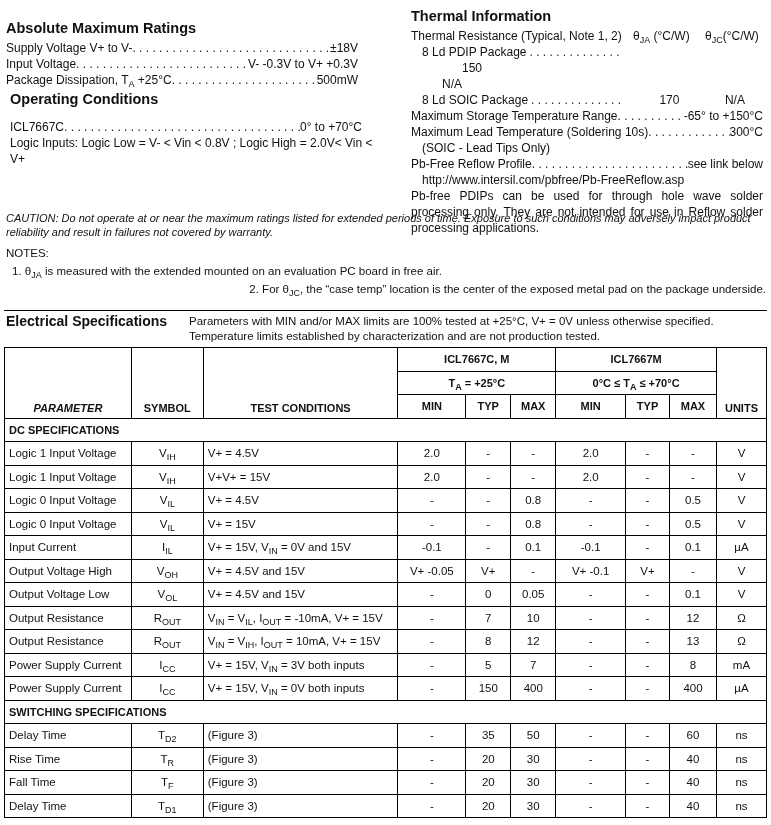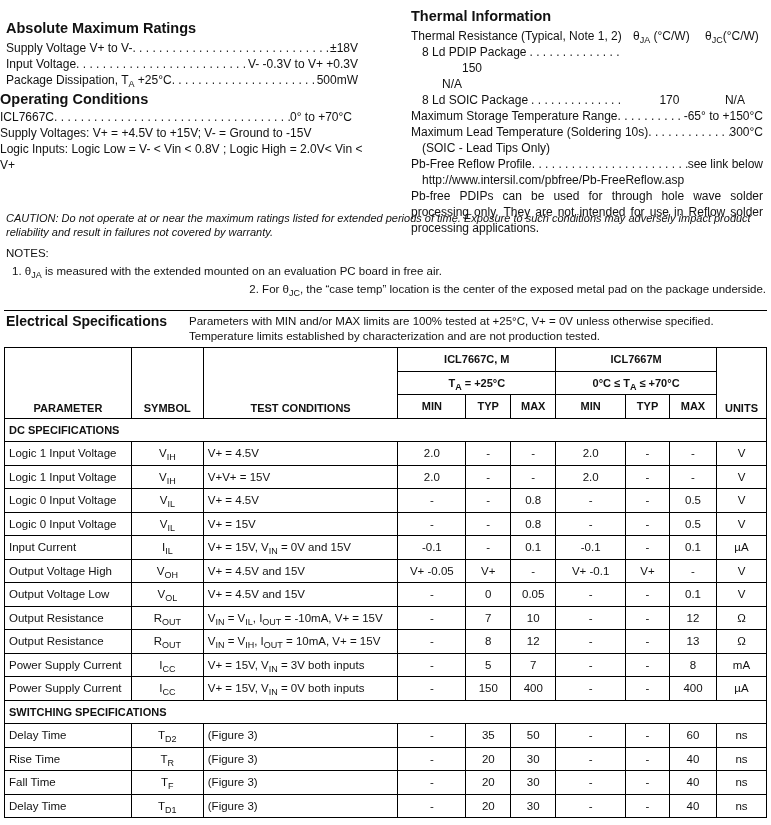--- a/index.html
+++ b/index.html
@@ -37,29 +37,28 @@
         <span>V- -0.3V to V+ +0.3V</span>
       </div>
     <div class="line lr">
         <span><span>Package Dissipation, T</span><sub>A</sub><span> +25°C</span></span>
         <span class="dots"></span>
         <span>500mW</span>
       </div>
   </div>
 </div>
 
-<div class="abs" style="left:0; top:91px; width:352px;">
+<div class="abs" style="left:10px; top:91px; width:352px;">
   <h2>Operating Conditions</h2>
-  <div style="margin-top:2px;">
+  <div style="margin-top:12px;">
     <div class="line lr">
         <span>ICL7667C</span>
         <span class="dots"></span>
         <span>0° to +70°C</span>
       </div>
-    <div class="line">Supply Voltages: V+ = +4.5V to +15V; V- = Ground to -15V</div>
     <div class="line">Logic Inputs: Logic Low = V- &lt; Vin &lt; 0.8V ; Logic High = 2.0V&lt; Vin &lt;</div>
     <div class="line">V+</div>
   </div>
 </div>
 
 <div class="abs" style="left:411px; top:8px; width:352px;">
   <h2>Thermal Information</h2>
   <div style="margin-top:4px; font-size:12px; line-height:16px;">
     <div style="display:flex; white-space:nowrap;">
       <span style="width:222px;">Thermal Resistance (Typical, Note 1, 2)</span>
@@ -128,21 +127,21 @@
     <col style="width:68px">
       <col style="width:45px">
       <col style="width:45px">
     <col style="width:70px">
       <col style="width:44px">
       <col style="width:47px">
       <col style="width:50px">
   </colgroup>
   <thead>
     <tr>
-      <th rowspan="3" style="vertical-align:bottom; padding-bottom:4px;">PARAMETER</th>
+      <th rowspan="3" style="vertical-align:bottom; padding-bottom:4px;font-style:italic;">PARAMETER</th>
       <th rowspan="3" style="vertical-align:bottom; padding-bottom:4px;">SYMBOL</th>
       <th rowspan="3" style="vertical-align:bottom; padding-bottom:4px;">TEST CONDITIONS</th>
       <th colspan="3">ICL7667C, M</th>
       <th colspan="3">ICL7667M</th>
       <th rowspan="3" style="vertical-align:bottom; padding-bottom:4px;">UNITS</th>
     </tr>
     <tr>
       <th colspan="3"><span>T</span><sub>A</sub><span> = +25°C</span></th>
       <th colspan="3"><span>0°C ≤ T</span><sub>A</sub><span> ≤ +70°C</span></th>
     </tr>

